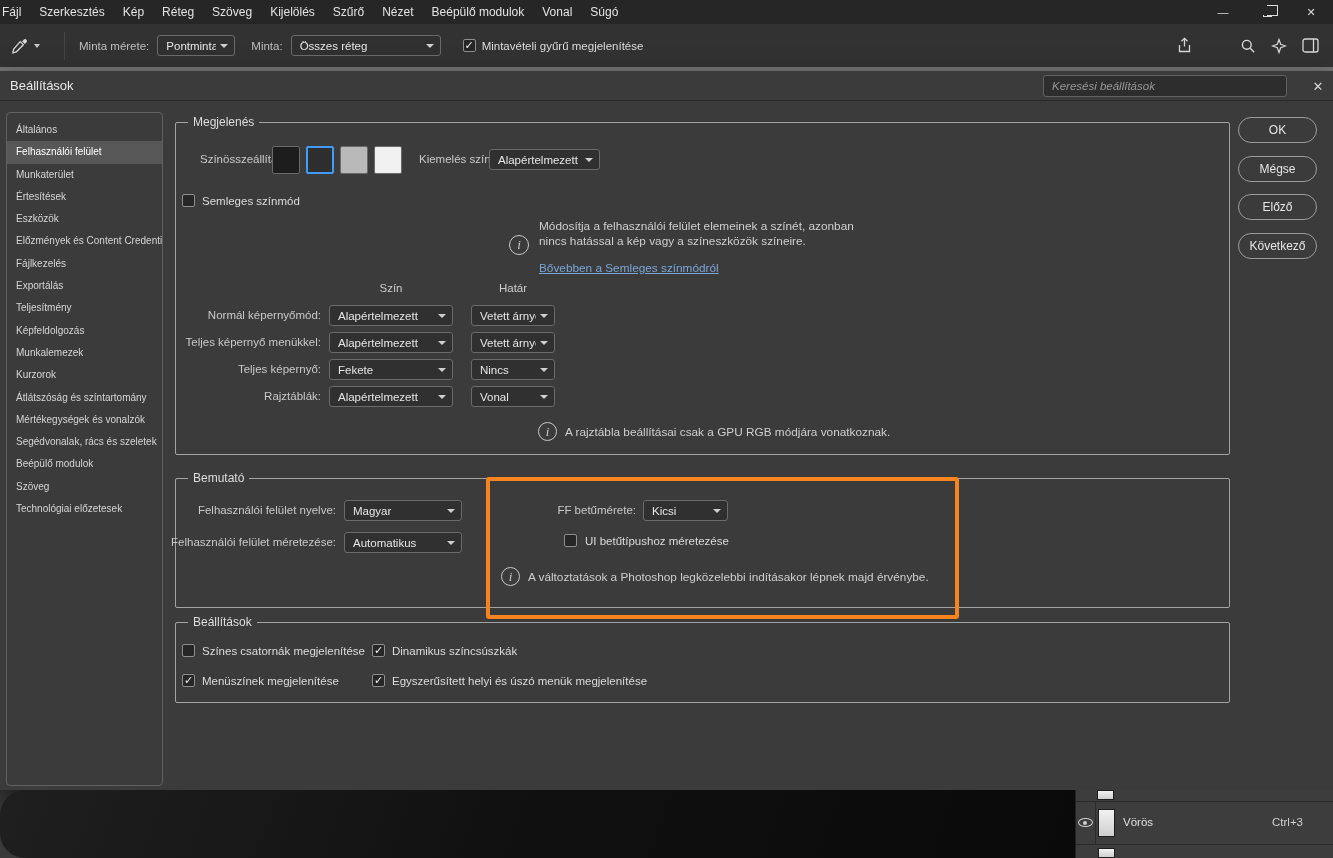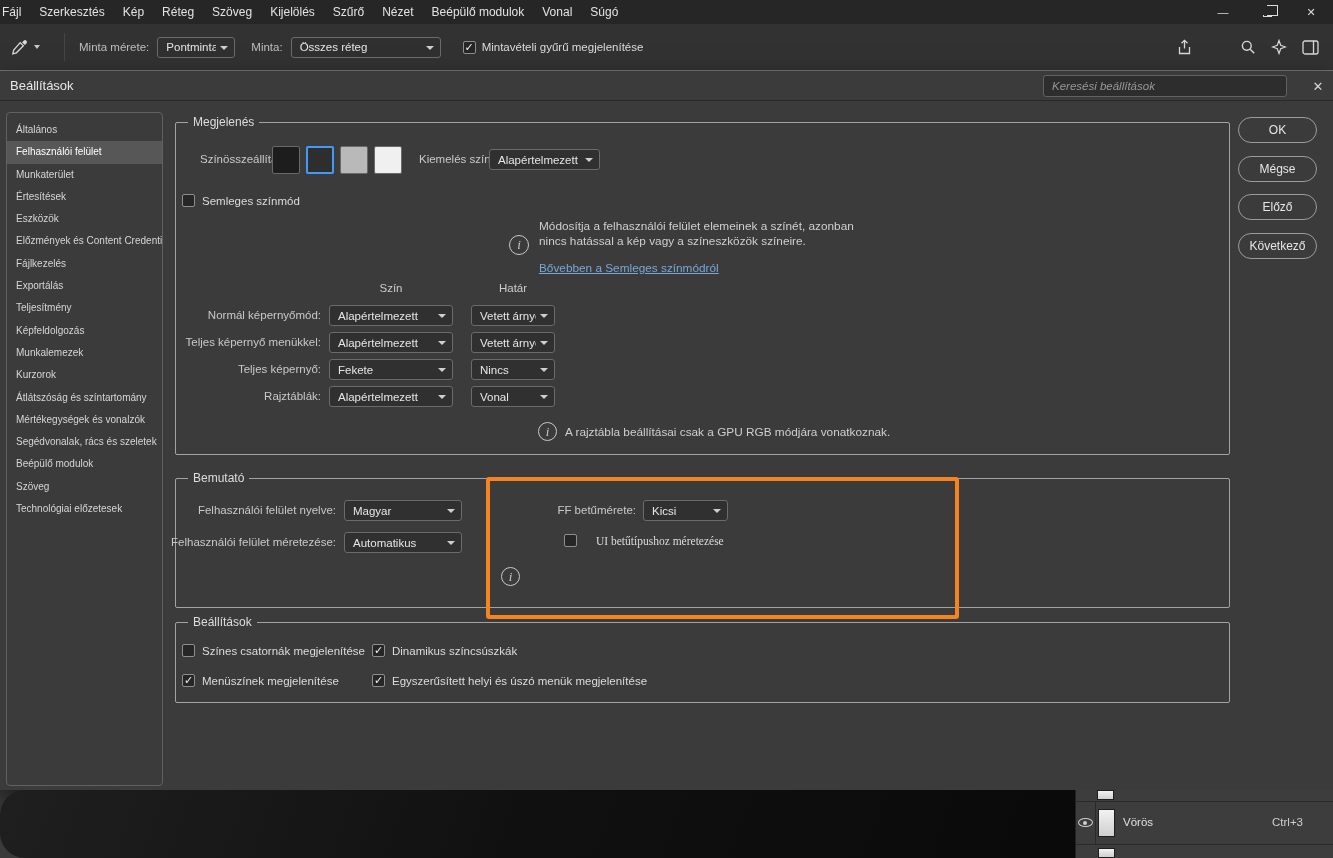--- a/index.html
+++ b/index.html
@@ -10,21 +10,21 @@
   .titlebar{position:absolute;top:0;left:0;width:1333px;height:24px;background:#262626;display:flex;align-items:center;}
   .menu{display:flex;margin-left:-7px;}
   .menu-item{padding:0 9px;line-height:24px;color:#e3e3e3;font-size:12px;white-space:nowrap;cursor:default;}
   .win-controls{margin-left:auto;display:flex;height:100%;}
   .win-btn{width:44px;display:flex;align-items:center;justify-content:center;color:#dcdcdc;font-size:11px;}
   .restore-glyph{width:9px;height:9px;border:1px solid #dcdcdc;position:relative;background:#262626;}
   .restore-glyph::before{content:"";position:absolute;top:-4px;left:3px;width:9px;height:9px;border:1px solid #dcdcdc;}
   .restore-glyph::after{content:"";position:absolute;top:-3px;left:-1px;width:9px;height:9px;background:#262626;}
 
   
-  .optionsbar{position:absolute;top:24px;left:0;width:1333px;height:47px;background:#323232;border-bottom:1px solid #737373;display:flex;align-items:center;}
+  .optionsbar{position:absolute;top:24px;left:0;width:1333px;height:47px;background:#323232;border-bottom:4px solid #737373;display:flex;align-items:center;}
   .tool-chip{display:flex;align-items:center;margin-left:10px;width:48px;}
   .chev-sm{width:0;height:0;border-left:3.5px solid transparent;border-right:3.5px solid transparent;border-top:4px solid #c9c9c9;margin-left:6px;}
   .vsep{width:1px;height:28px;background:#454545;margin:0 8px 0 6px;}
   .ob-label{color:#bfbfbf;font-size:11.5px;margin:0 8px 0 6px;white-space:nowrap;}
 
   
   .select{position:relative;height:21px;background:#303030;border:1px solid #6b6b6b;border-radius:3px;display:flex;align-items:center;padding:0 18px 0 8px;color:#e6e6e6;font-size:11.5px;cursor:default;}
   .select-value{white-space:nowrap;overflow:hidden;flex:1;}
   .chev{position:absolute;right:6px;top:8px;width:0;height:0;border-left:4px solid transparent;border-right:4px solid transparent;border-top:4.5px solid #cfcfcf;}
   .abs{position:absolute;}
@@ -279,23 +279,24 @@
         <span class="chev"></span>
     </div>
 
     <span class="g-label r" style="right:593px;top:25px;">FF betűmérete:</span>
     <div class="select abs" style="left:467px;top:21px;width:85px;">
       <span class="select-value">Kicsi</span>
         <span class="chev"></span>
     </div>
 
     <span class="checkbox abs" style="left:388px;top:55px;"></span>
-    <span class="cb-label abs" style="left:420px;top:56px;font-family:Liberation Serif, serif;">UI betűtípushoz méretezése</span>
+    <span class="cb-label abs" style="left:409px;top:56px;">UI betűtípushoz méretezése</span>
 
     <span class="info-icon abs" style="left:325px;top:88px;width:19px;height:19px;">i</span>
+    <span class="info-text abs" style="left:352px;top:91px;">A változtatások a Photoshop legközelebbi indításakor lépnek majd érvénybe.</span>
   </div>
 
   <div class="group" style="top:551px;height:81px;">
     <span class="group-title">Beállítások</span>
 
     <span class="checkbox abs" style="left:6px;top:21px;"></span>
     <span class="cb-label abs" style="left:26px;top:22px;">Színes csatornák megjelenítése</span>
 
     <span class="checkbox abs checked" style="left:196px;top:21px;"></span>
     <span class="cb-label abs" style="left:216px;top:22px;">Dinamikus színcsúszkák</span>

